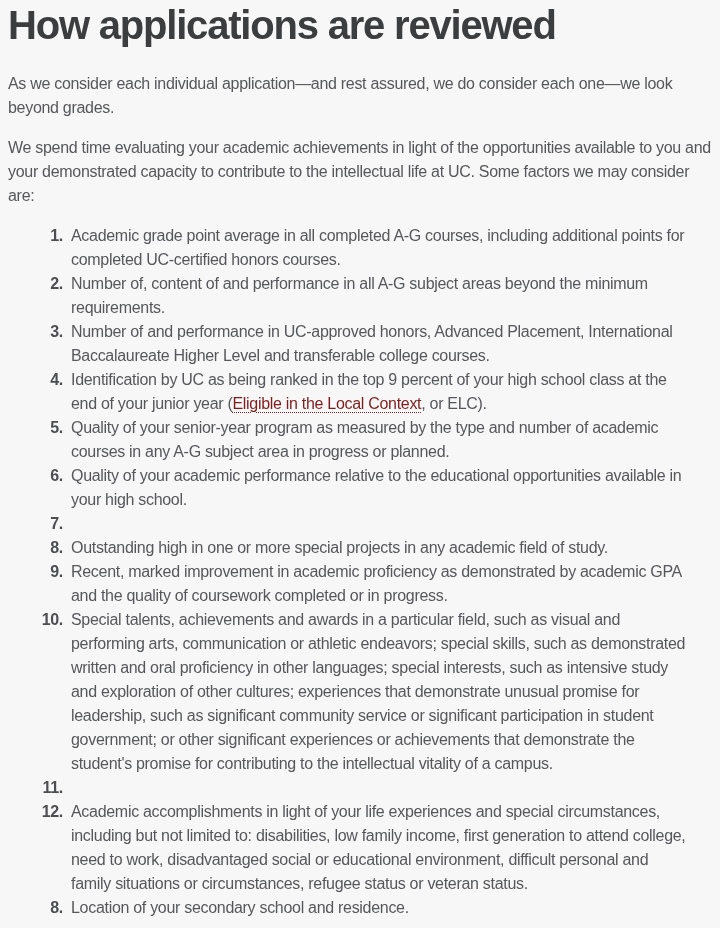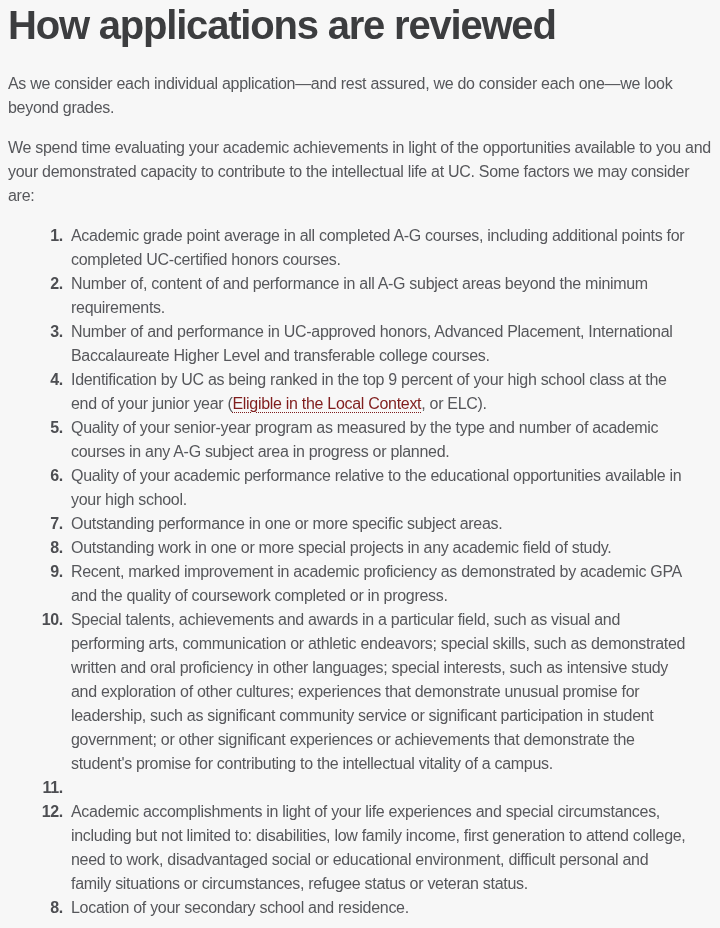--- a/index.html
+++ b/index.html
@@ -92,25 +92,24 @@
       <li>
         <span class="li-num">5.</span>
         <span class="li-txt">Quality of your senior-year program as measured by the type and number of academic courses in any A-G subject area in progress or planned.</span>
       </li>
       <li>
         <span class="li-num">6.</span>
         <span class="li-txt">Quality of your academic performance relative to the educational opportunities available in your high school.</span>
       </li>
       <li>
         <span class="li-num">7.</span>
-        <span class="li-txt">Outstanding performance in one or more specific subject areas.</span>
       </li>
       <li>
         <span class="li-num">8.</span>
-        <span class="li-txt">Outstanding work in one or more special projects in any academic field of study.</span>
+        <span class="li-txt">Outstanding high in one or more special projects in any academic field of study.</span>
       </li>
       <li>
         <span class="li-num">9.</span>
         <span class="li-txt">Recent, marked improvement in academic proficiency as demonstrated by academic GPA and the quality of coursework completed or in progress.</span>
       </li>
       <li>
         <span class="li-num">10.</span>
         <span class="li-txt">Special talents, achievements and awards in a particular field, such as visual and performing arts, communication or athletic endeavors; special skills, such as demonstrated written and oral proficiency in other languages; special interests, such as intensive study and exploration of other cultures; experiences that demonstrate unusual promise for leadership, such as significant community service or significant participation in student government; or other significant experiences or achievements that demonstrate the student's promise for contributing to the intellectual vitality of a campus.</span>
       </li>
       <li>

